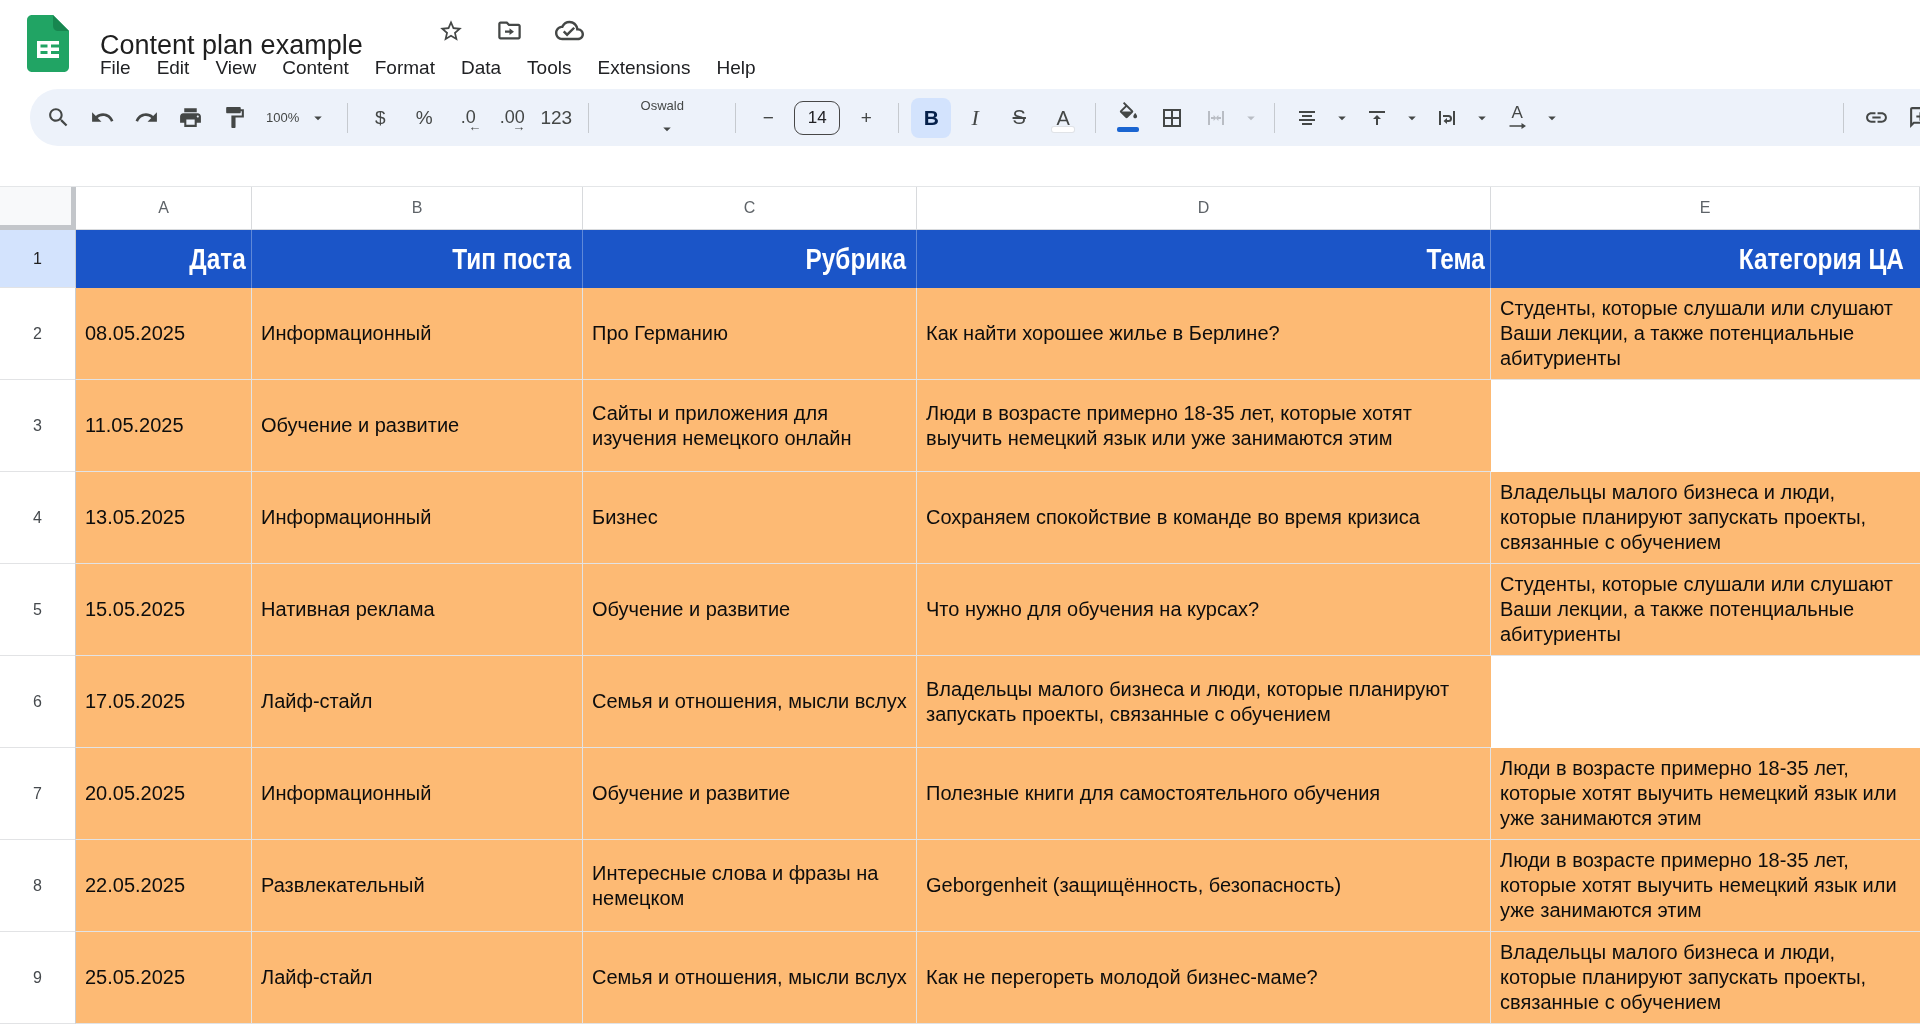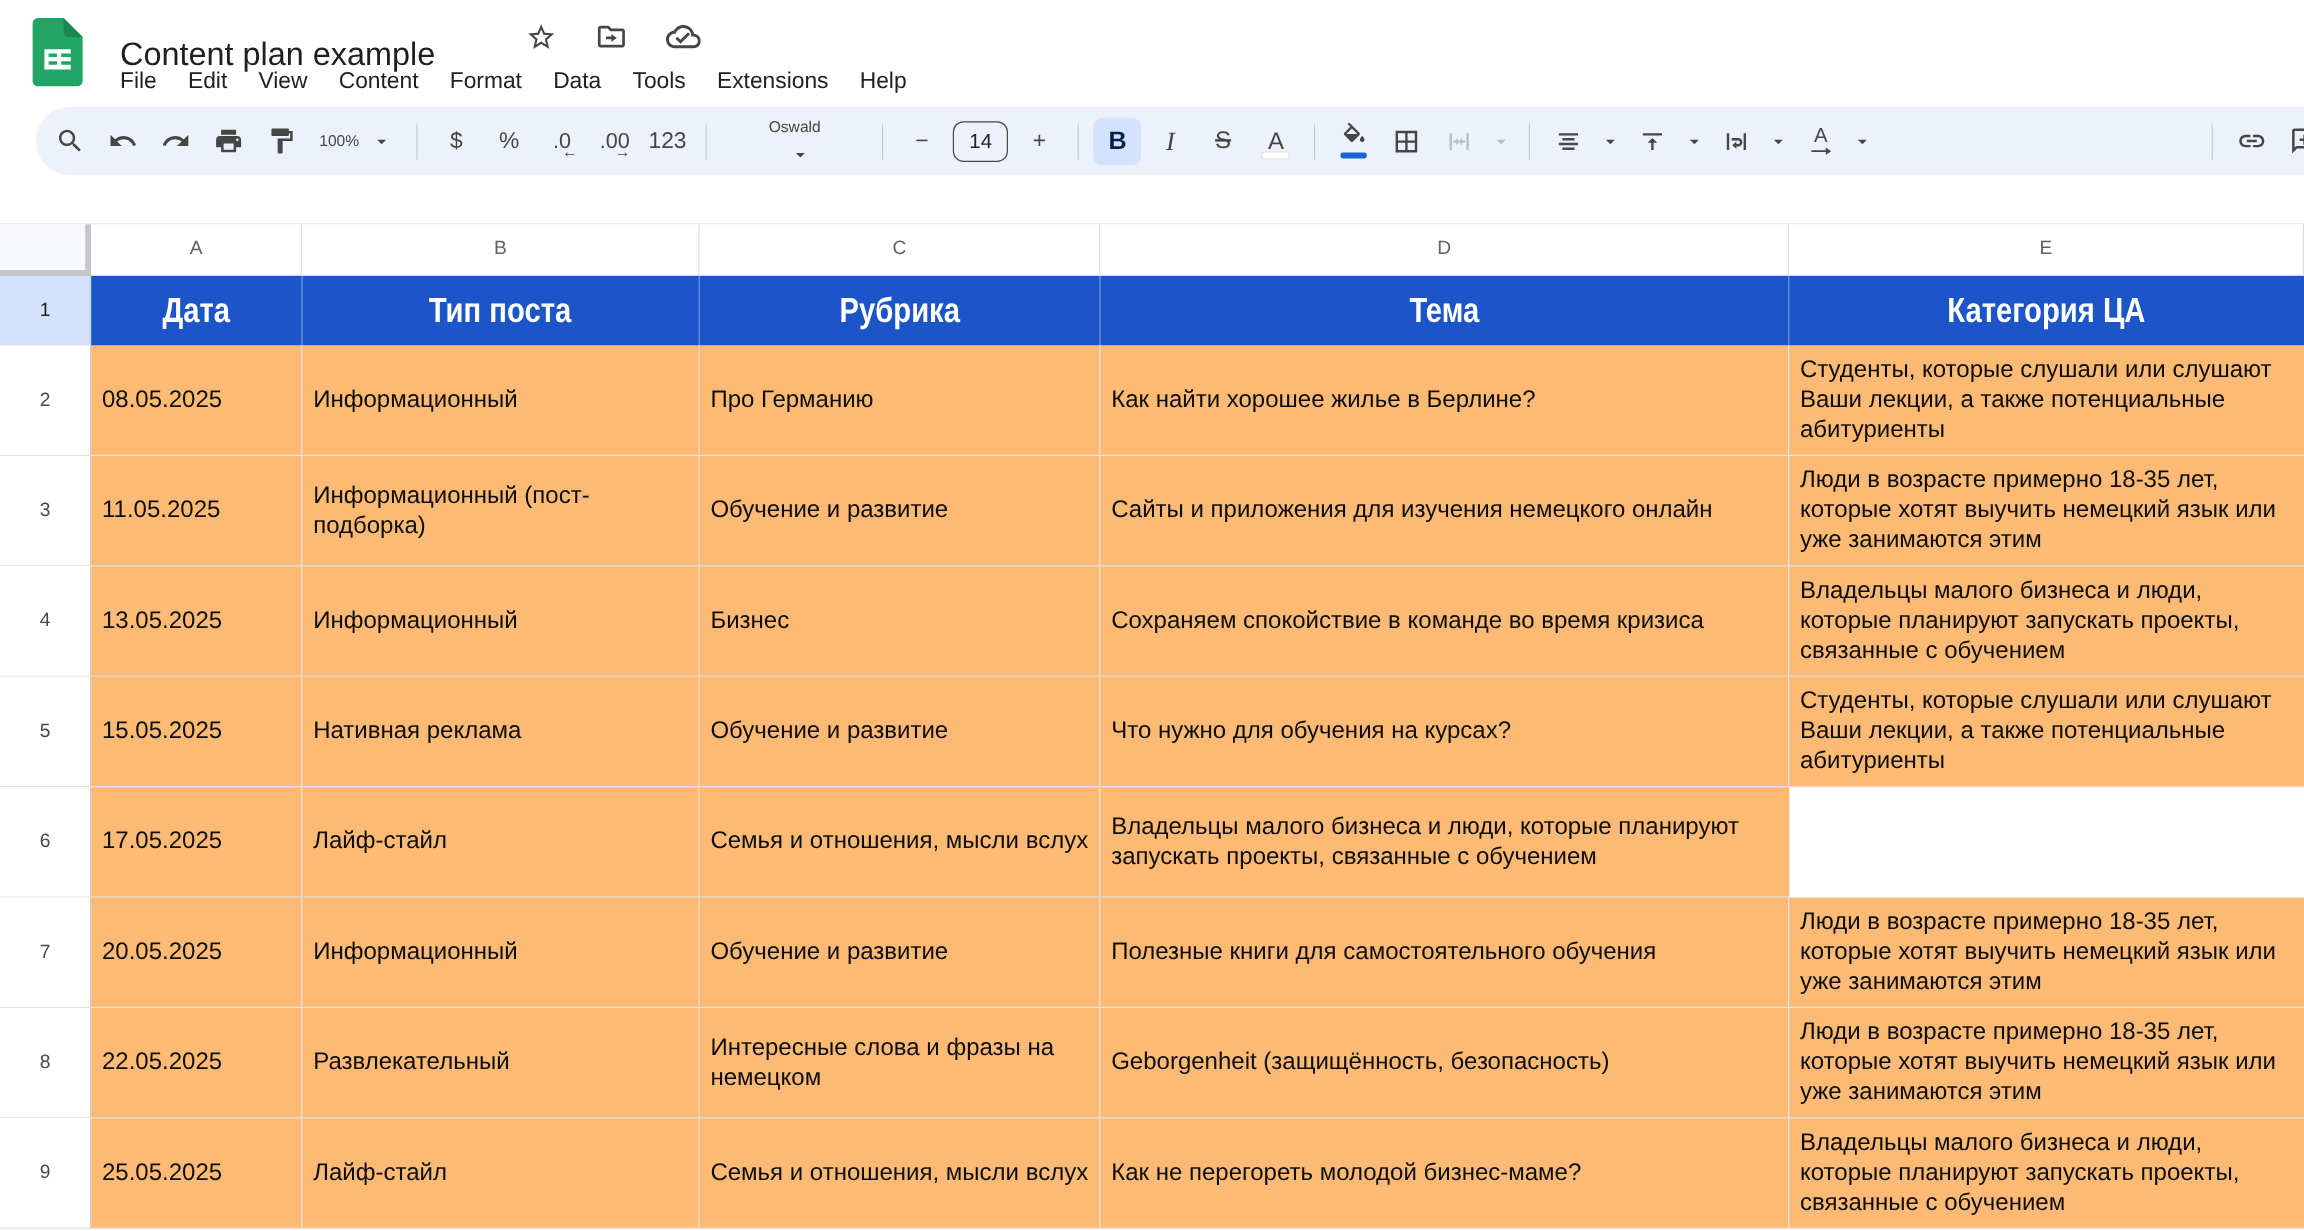--- a/index.html
+++ b/index.html
@@ -58,21 +58,21 @@
   .sheet{position:absolute;left:0;top:186px;width:1920px;}
   .srow{display:grid;grid-template-columns:76px 176px 331px 334px 574px 429px;}
   .chrow{height:44px;border-top:1px solid #e4e6e8;}
   .corner{background:#f8f9fa;border-right:5px solid #c3c6ca;border-bottom:5px solid #c3c6ca;cursor:pointer;}
   .ch{background:#fff;border-right:1px solid #d8dadd;border-bottom:1px solid #d8dadd;display:flex;
     align-items:center;justify-content:center;font-size:16px;color:#5e6368;cursor:pointer;}
   .hrow{height:58px;}
   .gut{display:flex;align-items:center;justify-content:center;font-size:16px;color:#45494d;background:#fff;
     border-right:1px solid #c9ccd0;border-bottom:1px solid var(--grid-line);cursor:pointer;}
   .gut.sel{background:var(--toggle-bg);color:#1f1f1f;}
-  .hcell{background:var(--header-blue);display:flex;align-items:center;justify-content:center;cursor:cell;
+  .hcell{background:var(--header-blue);display:flex;align-items:center;justify-content:flex-end;cursor:cell;
     border-right:1px solid rgba(255,255,255,0.3);}
   .hcell:last-child{border-right:none;}
   .cond{display:inline-block;transform:scaleX(0.84);font-weight:700;font-size:29px;color:#fff;white-space:nowrap;}
   .drow{height:92px;}
   .cell{background:#fdba74;border-right:1px solid var(--grid-line);border-bottom:1px solid var(--grid-line);
     display:flex;align-items:center;padding:0 9px;font-size:20px;line-height:25px;color:#0d0d0d;
     overflow:hidden;cursor:cell;}
   .cell:last-child{border-right:none;}
 </style>
 </head>
@@ -331,23 +331,20 @@
   </div>
 
   <div class="srow drow">
     <div class="gut">
         <span>3</span>
       </div>
     <div class="cell">
         <div>11.05.2025</div>
       </div>
     <div class="cell">
-        <div>Информационный (пост-подборка)</div>
-      </div>
-    <div class="cell">
         <div>Обучение и развитие</div>
       </div>
     <div class="cell">
         <div>Сайты и приложения для изучения немецкого онлайн</div>
       </div>
     <div class="cell">
         <div>Люди в возрасте примерно 18-35 лет, которые хотят выучить немецкий язык или уже занимаются этим</div>
       </div>
   </div>
 

